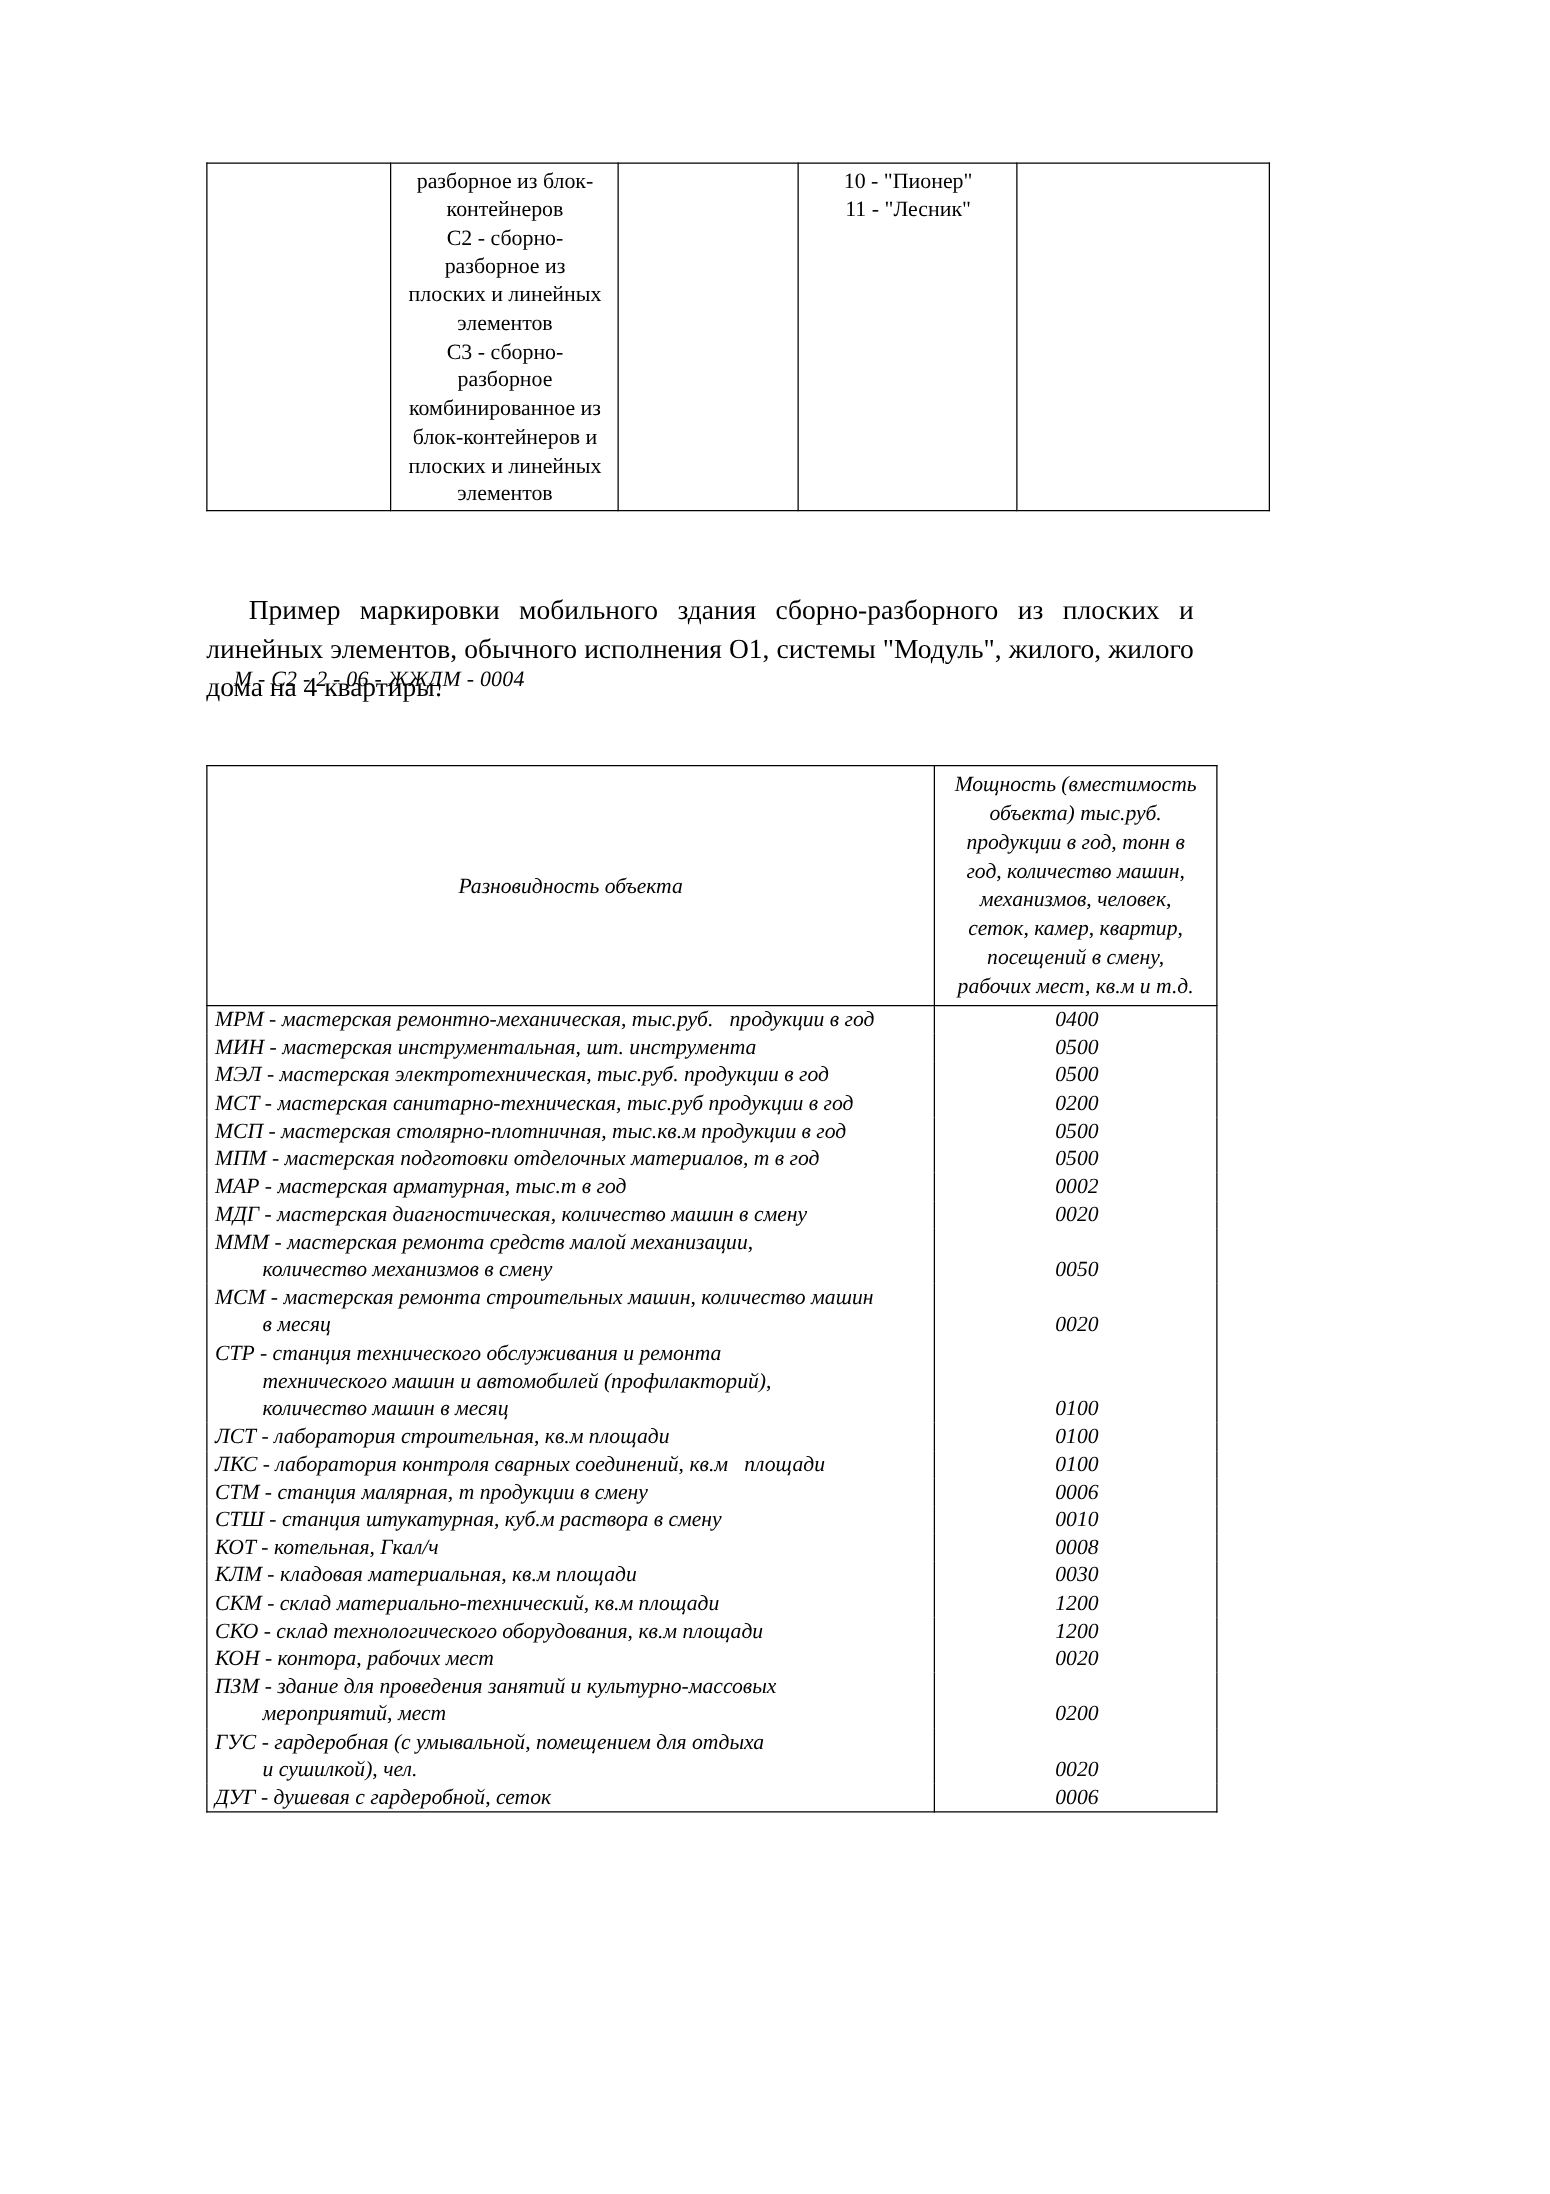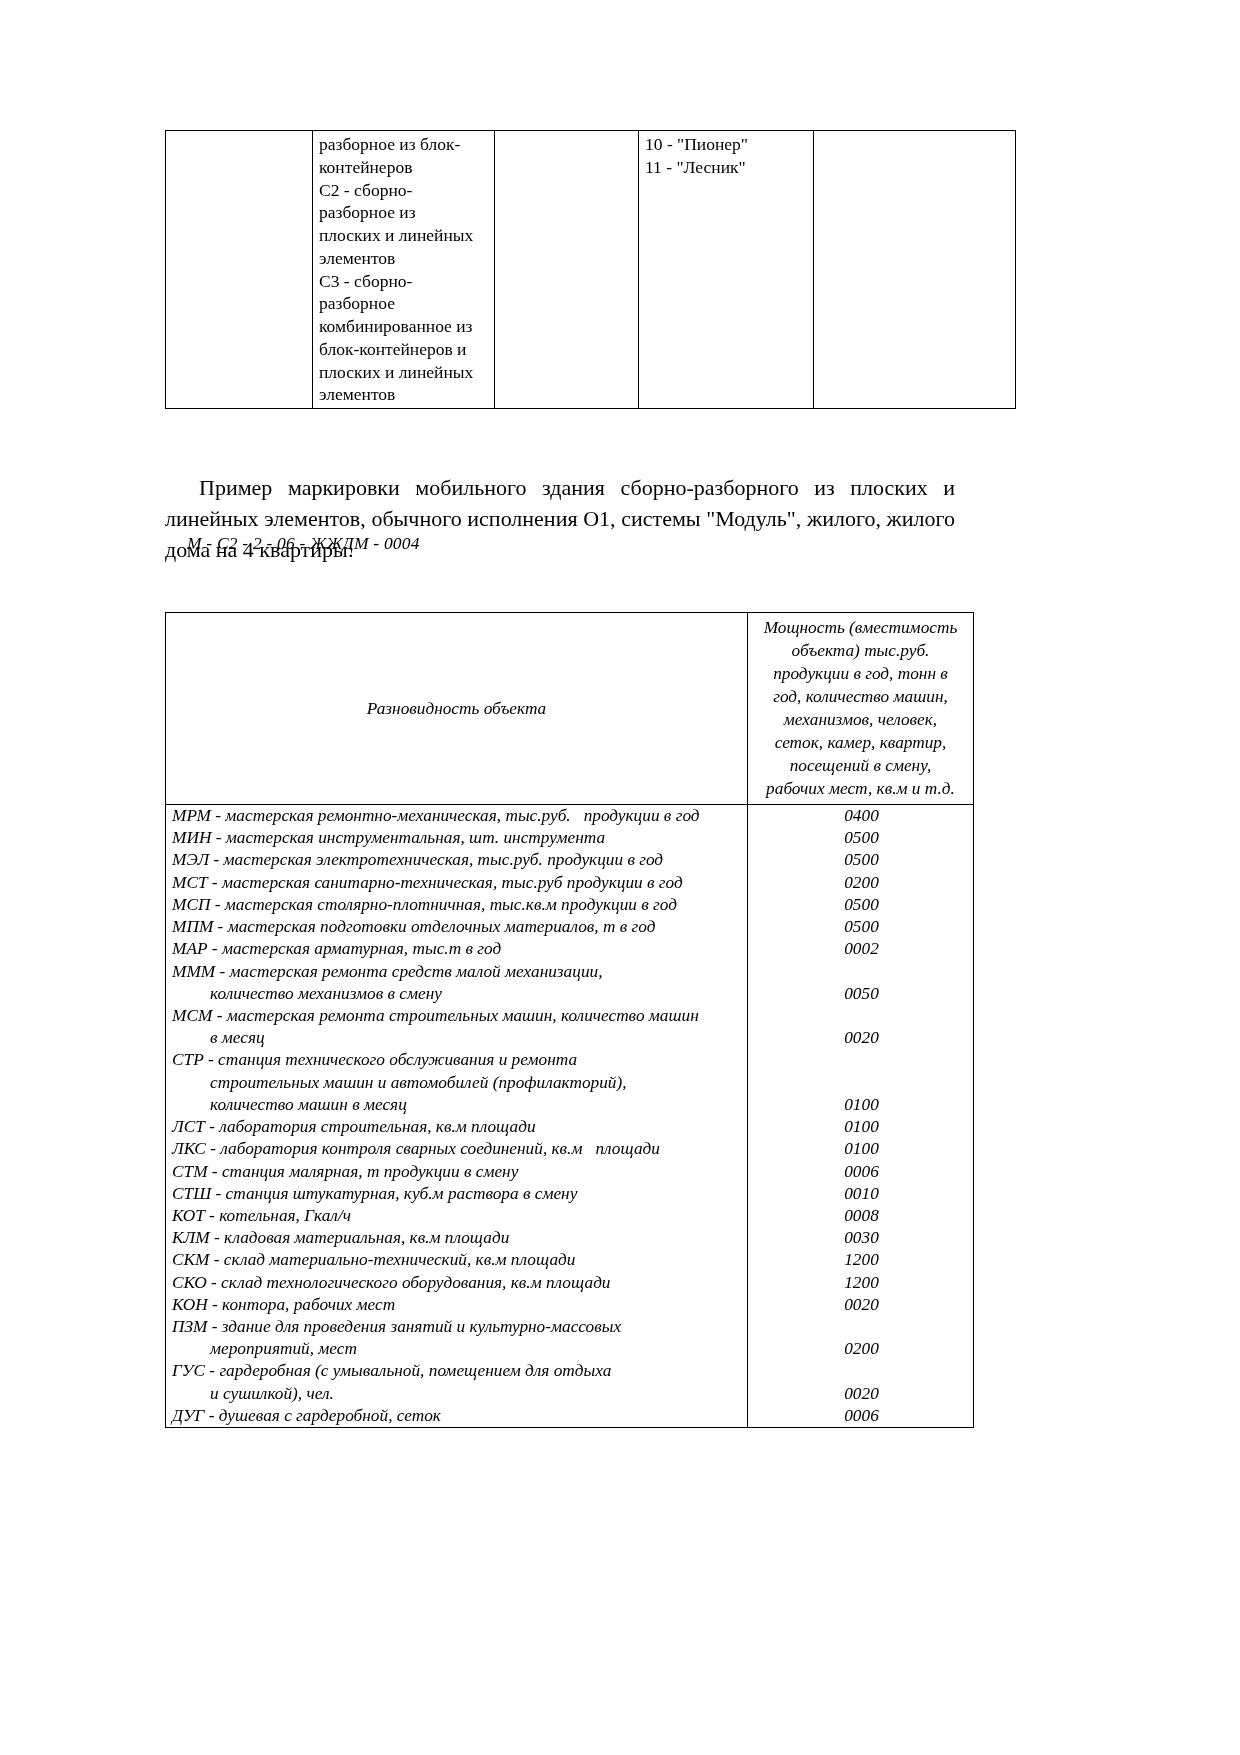--- a/index.html
+++ b/index.html
@@ -41,21 +41,21 @@
     vertical-align: top;
     padding: 2px 5px 2px 6px;
     font-size: 17.5px;
     line-height: 1.30;
   }
   .t1-c1 { width: 135px; }
   .t1-c2 { width: 170px; }
   .t1-c3 { width: 132px; }
   .t1-c4 { width: 163px; }
   .t1-c5 { width: 190px; }
-  .t1-line { display: block; white-space: pre-wrap; }
+  .t1-line { display: block; white-space: pre-wrap; text-align: center; }
 
   
   .para {
     position: absolute;
     left: 165px;
     top: 472px;
     width: 790px;
     font-size: 22px;
     line-height: 1.42;
     text-align: justify;
@@ -231,36 +231,42 @@
             <td class="t2-val"><span>0500</span></td>
           </tr>
           <tr>
             <td class="t2-name">
               <span class="ln">МАР - мастерская арматурная, тыс.т в год</span>
             </td>
             <td class="t2-val"><span>0002</span></td>
           </tr>
           <tr>
             <td class="t2-name">
+              <span class="ln">МДГ - мастерская диагностическая, количество машин в смену</span>
+            </td>
+            <td class="t2-val"><span>0020</span></td>
+          </tr>
+          <tr>
+            <td class="t2-name">
               <span class="ln">МММ - мастерская ремонта средств малой механизации,</span>
               <span class="ln ind">количество механизмов в смену</span>
             </td>
             <td class="t2-val"><span>0050</span></td>
           </tr>
           <tr>
             <td class="t2-name">
               <span class="ln">МСМ - мастерская ремонта строительных машин, количество машин</span>
               <span class="ln ind">в месяц</span>
             </td>
             <td class="t2-val"><span>0020</span></td>
           </tr>
           <tr>
             <td class="t2-name">
               <span class="ln">СТР - станция технического обслуживания и ремонта</span>
-              <span class="ln ind">строительных машин и автомобилей (профилакторий),</span>
+              <span class="ln ind">технического машин и автомобилей (профилакторий),</span>
               <span class="ln ind">количество машин в месяц</span>
             </td>
             <td class="t2-val"><span>0100</span></td>
           </tr>
           <tr>
             <td class="t2-name">
               <span class="ln">ЛСТ - лаборатория строительная, кв.м площади</span>
             </td>
             <td class="t2-val"><span>0100</span></td>
           </tr>

